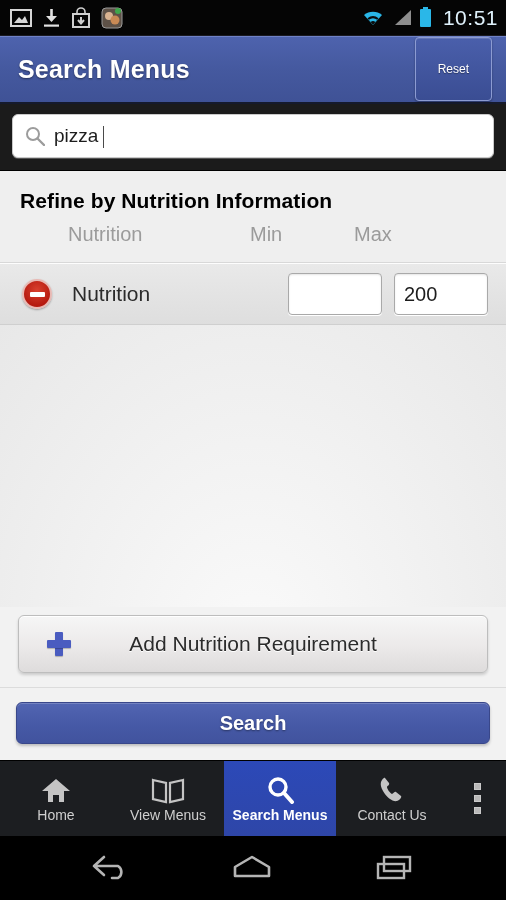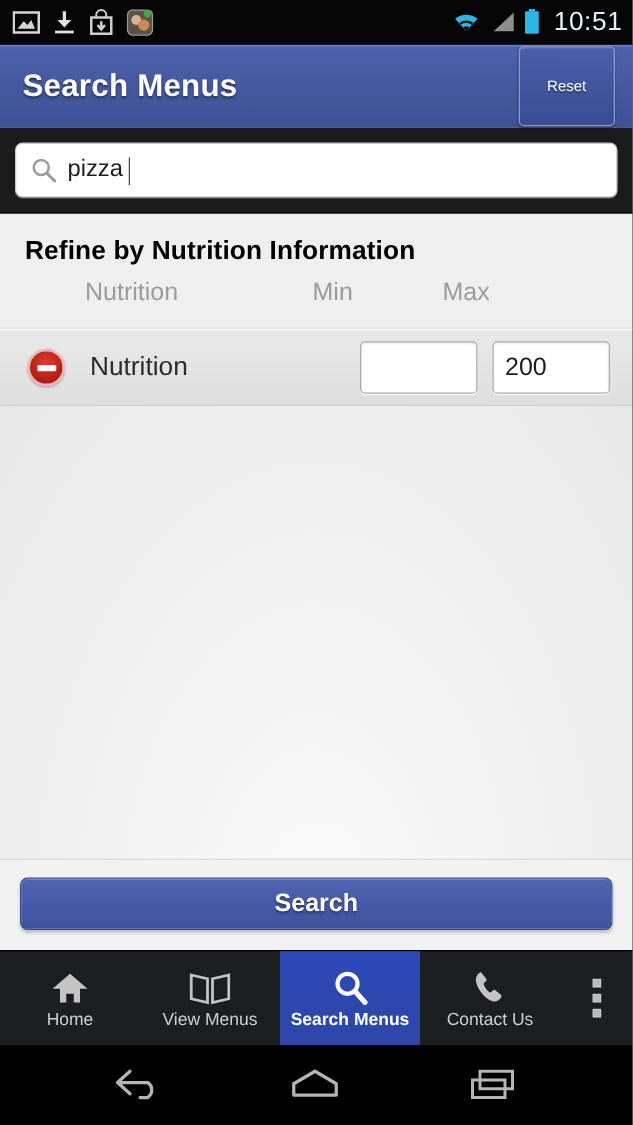--- a/index.html
+++ b/index.html
@@ -281,20 +281,26 @@
     <div class="remove-btn">
         <i></i>
       </div>
     <div class="nut-label">Nutrition</div>
     <div class="num-input"></div>
     <div class="num-input">200</div>
   </div>
 
   <div class="body-fill"></div>
 
+  <div class="add-wrap">
+    <div class="add-btn">
+      <span class="plus-icon"></span>
+      <span class="add-label">Add Nutrition Requirement</span>
+    </div>
+  </div>
 
   <div class="search-wrap">
     <div class="search-btn">Search</div>
   </div>
 
   <div class="tabbar">
     <div class="tab">
       <span class="tab-ico">
         <svg width="30" height="28" viewBox="0 0 30 28">
           <path d="M15 3 L29 15 L23 15 L23 26 L18 26 L18 19 L12 19 L12 26 L7 26 L7 15 L1 15 Z" fill="#c4c4c4"></path>

